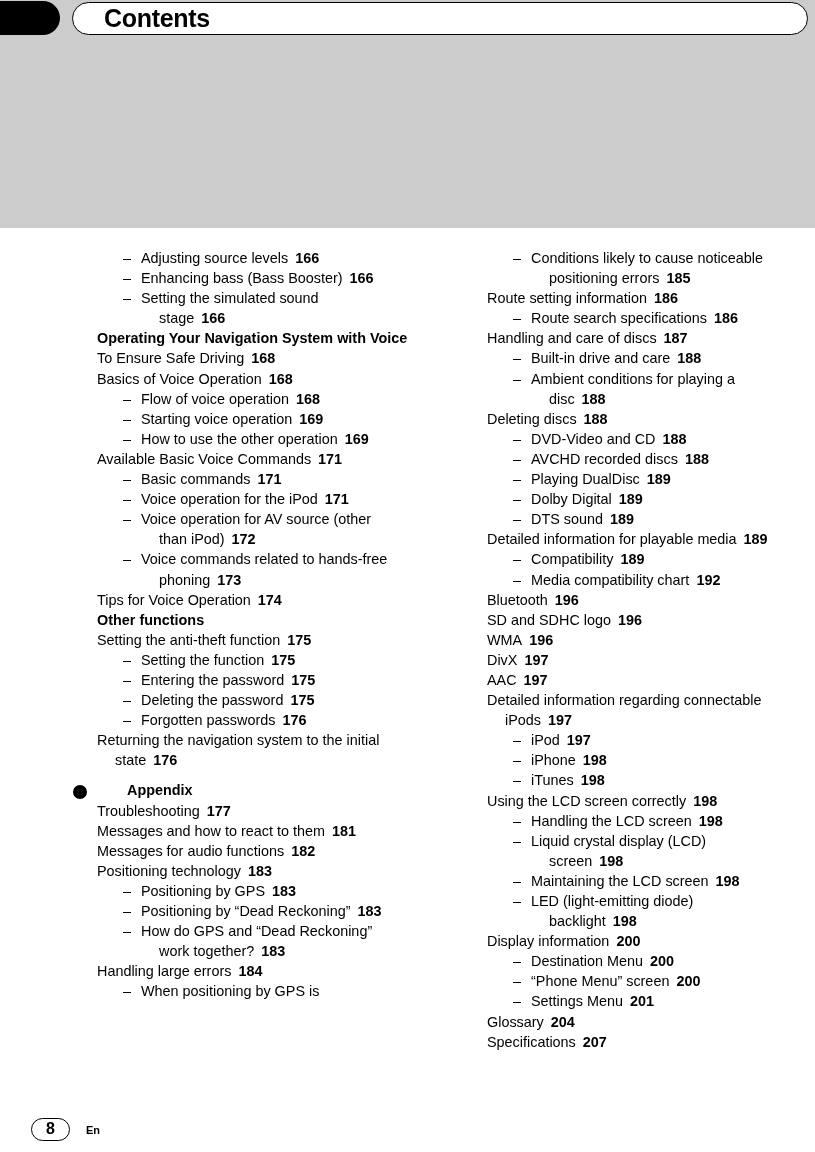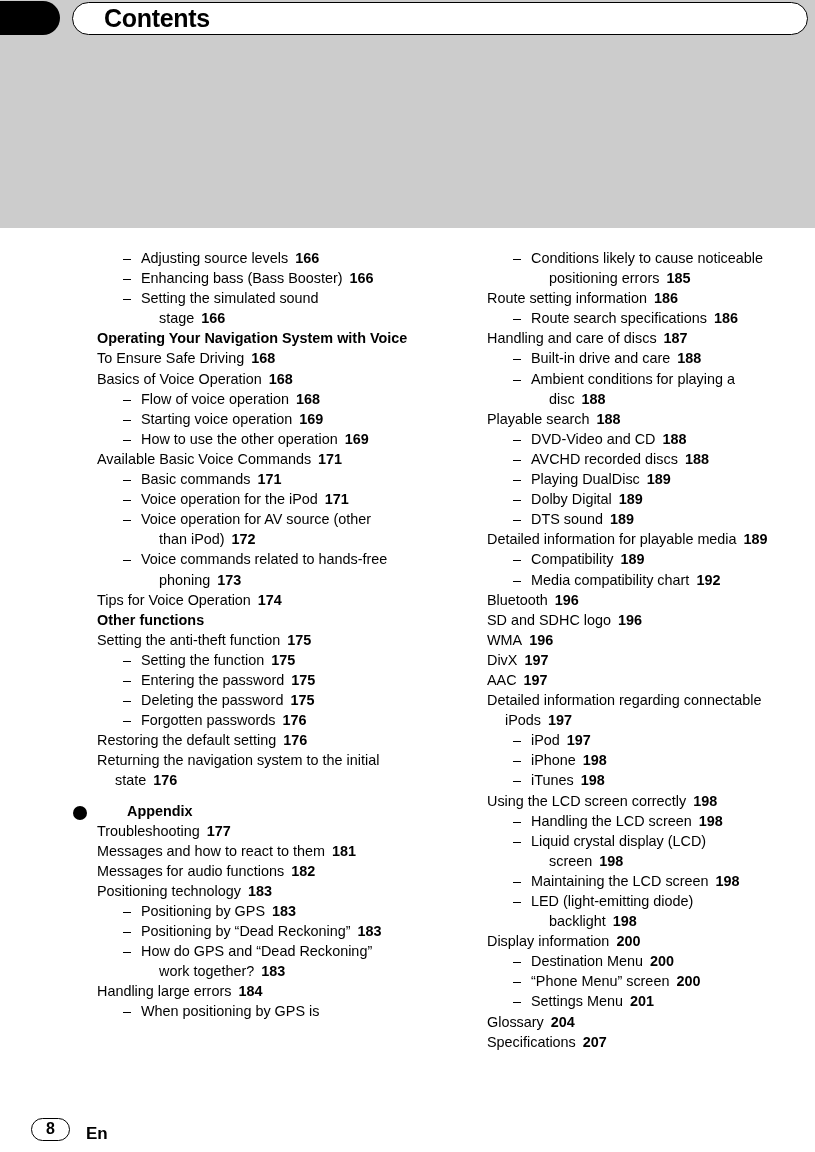--- a/index.html
+++ b/index.html
@@ -146,21 +146,21 @@
     box-sizing: border-box;
     text-align: center;
     font-size: 16px;
     font-weight: bold;
     line-height: 20px;
   }
   .lang-code {
     position: absolute;
     left: 86px;
     top: 8px;
-    font-size: 17px;
+    font-size: 11px;
     font-weight: bold;
   }
 </style>
 </head>
 <body>
 
 <div class="header-band"></div>
 <div class="header-tab-black"></div>
 <div class="header-title-box"></div>
 <div class="header-title-text">Contents</div>
@@ -181,41 +181,40 @@
       <div class="entry lvl2"><span class="dash">–</span><span>Voice operation for the iPod</span><span class="gap"></span><span class="pg">171</span></div>
       <div class="entry lvl2"><span class="dash">–</span><span>Voice operation for AV source (other</span><span class="cont">than iPod)<span class="gap"></span><span class="pg">172</span></span></div>
       <div class="entry lvl2"><span class="dash">–</span><span>Voice commands related to hands-free</span><span class="cont">phoning<span class="gap"></span><span class="pg">173</span></span></div>
       <div class="entry lvl1"><span>Tips for Voice Operation</span><span class="gap"></span><span class="pg">174</span></div>
       <div class="entry chapter"><span>Other functions</span></div>
       <div class="entry lvl1"><span>Setting the anti-theft function</span><span class="gap"></span><span class="pg">175</span></div>
       <div class="entry lvl2"><span class="dash">–</span><span>Setting the function</span><span class="gap"></span><span class="pg">175</span></div>
       <div class="entry lvl2"><span class="dash">–</span><span>Entering the password</span><span class="gap"></span><span class="pg">175</span></div>
       <div class="entry lvl2"><span class="dash">–</span><span>Deleting the password</span><span class="gap"></span><span class="pg">175</span></div>
       <div class="entry lvl2"><span class="dash">–</span><span>Forgotten passwords</span><span class="gap"></span><span class="pg">176</span></div>
-      <div class="entry lvl1"><span>Restoring the default setting</span><span class="gap"></span><span class="pg">176</span></div>
       <div class="entry lvl1"><span>Returning the navigation system to the initial</span><span class="cont">state<span class="gap"></span><span class="pg">176</span></span></div>
       <div class="entry chapter-bullet"><span class="bullet-dot"></span><span>Appendix</span></div>
       <div class="entry lvl1"><span>Troubleshooting</span><span class="gap"></span><span class="pg">177</span></div>
       <div class="entry lvl1"><span>Messages and how to react to them</span><span class="gap"></span><span class="pg">181</span></div>
       <div class="entry lvl1"><span>Messages for audio functions</span><span class="gap"></span><span class="pg">182</span></div>
       <div class="entry lvl1"><span>Positioning technology</span><span class="gap"></span><span class="pg">183</span></div>
       <div class="entry lvl2"><span class="dash">–</span><span>Positioning by GPS</span><span class="gap"></span><span class="pg">183</span></div>
       <div class="entry lvl2"><span class="dash">–</span><span>Positioning by “Dead Reckoning”</span><span class="gap"></span><span class="pg">183</span></div>
       <div class="entry lvl2"><span class="dash">–</span><span>How do GPS and “Dead Reckoning”</span><span class="cont">work together?<span class="gap"></span><span class="pg">183</span></span></div>
       <div class="entry lvl1"><span>Handling large errors</span><span class="gap"></span><span class="pg">184</span></div>
       <div class="entry lvl2"><span class="dash">–</span><span>When positioning by GPS is</span></div>
     </div>
   <div class="col col-right" id="col-right">
       <div class="entry lvl2"><span class="dash">–</span><span>Conditions likely to cause noticeable</span><span class="cont">positioning errors<span class="gap"></span><span class="pg">185</span></span></div>
       <div class="entry lvl1"><span>Route setting information</span><span class="gap"></span><span class="pg">186</span></div>
       <div class="entry lvl2"><span class="dash">–</span><span>Route search specifications</span><span class="gap"></span><span class="pg">186</span></div>
       <div class="entry lvl1"><span>Handling and care of discs</span><span class="gap"></span><span class="pg">187</span></div>
       <div class="entry lvl2"><span class="dash">–</span><span>Built-in drive and care</span><span class="gap"></span><span class="pg">188</span></div>
       <div class="entry lvl2"><span class="dash">–</span><span>Ambient conditions for playing a</span><span class="cont">disc<span class="gap"></span><span class="pg">188</span></span></div>
-      <div class="entry lvl1"><span>Playable search</span><span class="gap"></span><span class="pg">188</span></div>
+      <div class="entry lvl1"><span>Deleting discs</span><span class="gap"></span><span class="pg">188</span></div>
       <div class="entry lvl2"><span class="dash">–</span><span>DVD-Video and CD</span><span class="gap"></span><span class="pg">188</span></div>
       <div class="entry lvl2"><span class="dash">–</span><span>AVCHD recorded discs</span><span class="gap"></span><span class="pg">188</span></div>
       <div class="entry lvl2"><span class="dash">–</span><span>Playing DualDisc</span><span class="gap"></span><span class="pg">189</span></div>
       <div class="entry lvl2"><span class="dash">–</span><span>Dolby Digital</span><span class="gap"></span><span class="pg">189</span></div>
       <div class="entry lvl2"><span class="dash">–</span><span>DTS sound</span><span class="gap"></span><span class="pg">189</span></div>
       <div class="entry lvl1"><span>Detailed information for playable media</span><span class="gap"></span><span class="pg">189</span></div>
       <div class="entry lvl2"><span class="dash">–</span><span>Compatibility</span><span class="gap"></span><span class="pg">189</span></div>
       <div class="entry lvl2"><span class="dash">–</span><span>Media compatibility chart</span><span class="gap"></span><span class="pg">192</span></div>
       <div class="entry lvl1"><span>Bluetooth</span><span class="gap"></span><span class="pg">196</span></div>
       <div class="entry lvl1"><span>SD and SDHC logo</span><span class="gap"></span><span class="pg">196</span></div>

